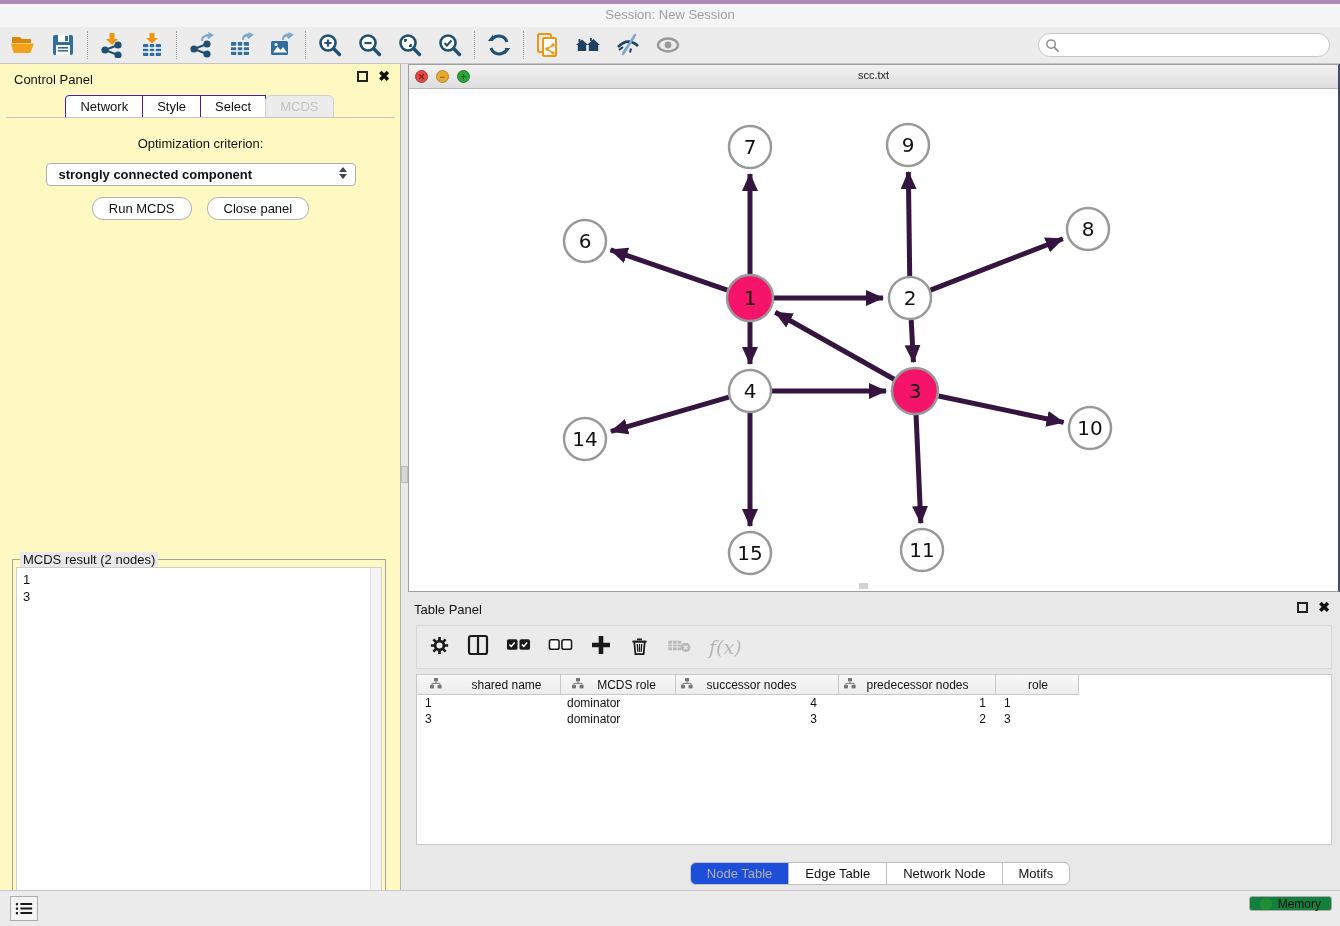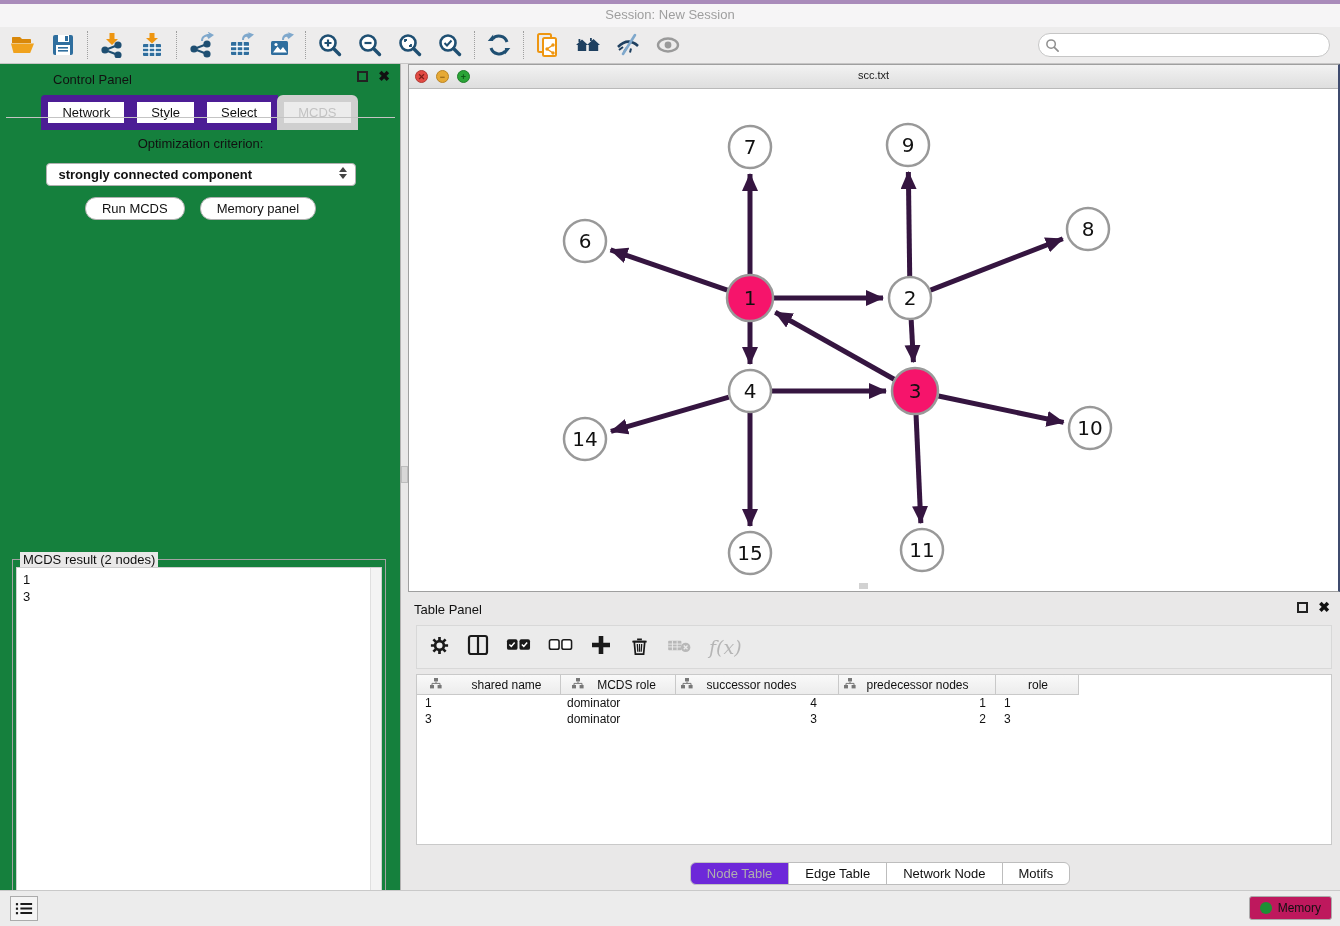--- a/index.html
+++ b/index.html
@@ -16,29 +16,29 @@
   .tb-sep { width:1px; height:28px; border-left:1px dotted #9f9f9f; margin:0 11px; }
   .tbi { width:26px; height:26px; display:inline-block; cursor:pointer; }
   .search-wrap { position:absolute; right:10px; top:6px; width:292px; height:24px; background:#fff; border:1px solid #c6c6c6; border-radius:12px; display:flex; align-items:center; padding-left:6px; }
   .search-wrap svg { flex:0 0 auto; }
   .search-wrap input { border:none; outline:none; flex:1; height:18px; font-size:13px; background:transparent; margin-left:4px; }
 
   
   .workspace { position:absolute; left:0; top:64px; width:1340px; height:826px; background:#e9e8e8; }
 
   
-  .control-panel { position:absolute; left:0; top:0; width:401px; height:826px; background:#15803d; border-right:1px solid #b3b2b2;padding-left:39px; }
+  .control-panel { position:absolute; left:0; top:0; width:401px; height:826px; background:#fef9c3; border-right:1px solid #b3b2b2; }
   .cp-header { position:relative; height:30px; }
   .cp-title { position:absolute; left:14px; top:8px; font-size:13px; color:#111; }
   .panel-btns { position:absolute; right:10px; top:7px; display:flex; gap:10px; align-items:center; }
   .float-btn { width:11px; height:11px; border:2px solid #222; display:inline-block; cursor:pointer; }
   .close-btn { font-size:14px; font-weight:bold; color:#111; line-height:11px; cursor:pointer; }
   .cp-tabs { position:absolute; left:0; top:31px; width:100%; text-align:center; }
   .cp-tabs-inner { display:inline-flex; }
-  .tab { border:7px solid #4c1d95; background:#fff; color:#111; font-size:13px; padding:3px 14px; margin-left:-1px; cursor:pointer; }
+  .tab { border:1px solid #4c1d95; background:#fff; color:#111; font-size:13px; padding:3px 14px; margin-left:-1px; cursor:pointer; }
   .tab.first { border-radius:4px 0 0 0; }
   .tab.sel { background:#ececec; color:#c3c3c3; border-radius:6px 6px 0 0; border-color:#cfcfcf; }
   .cp-body { position:absolute; left:6px; top:53px; width:389px; height:766px; border-top:1px solid #c4c4c4; }
   .opt-label { margin-top:18px; text-align:center; font-size:13px; color:#111; }
   .dropdown { position:relative; margin:12px auto 0 auto; width:310px; height:23px; background:#fff; border:1px solid #b0b0b0; border-radius:4px; font-size:13px; color:#111; line-height:21px; padding-left:12px; cursor:pointer;font-weight:bold; }
   .dd-stepper { position:absolute; right:8px; top:3px; display:flex; flex-direction:column; gap:2px; }
   .dd-up { width:0; height:0; border-left:4px solid transparent; border-right:4px solid transparent; border-bottom:5px solid #444; }
   .dd-down { width:0; height:0; border-left:4px solid transparent; border-right:4px solid transparent; border-top:5px solid #444; }
   .cp-buttons { margin-top:11px; text-align:center; display:flex; justify-content:center; gap:15px; }
   .btn { background:#fff; border:1px solid #b0b0b0; border-radius:11px; font-size:13px; color:#111; padding:3px 16px; cursor:pointer; font-family:"Liberation Sans",sans-serif; }
@@ -79,26 +79,26 @@
   .c0 { width:144px; padding-left:8px;gap:17px; }
   .c1 { width:115px; padding-left:6px; }
   .c2 { width:163px; text-align:right; padding-right:22px; }
   .c3 { width:157px; text-align:right; padding-right:10px; }
   .c4 { width:83px; padding-left:8px; }
   .tp-tabs { position:absolute; left:0; top:267px; width:100%; text-align:center; }
   .tp-tabs-inner { display:inline-flex; }
   .ttab { border:1px solid #bdbdbd; background:#fff; color:#111; font-size:13px; padding:3px 16px; margin-left:-1px; cursor:pointer; }
   .ttab.first { border-radius:6px 0 0 6px; }
   .ttab.last { border-radius:0 6px 6px 0; }
-  .ttab.sel { background:#6d28d9; color:#b0afaf; border-color:#c2c2c2;margin-left:12px; }
+  .ttab.sel { background:#1d4ed8; color:#b0afaf; border-color:#c2c2c2;margin-left:12px; }
 
   
   .status-bar { position:absolute; left:0; top:890px; width:1340px; height:36px; background:#ececec; border-top:1px solid #c9c9c9; }
   .list-btn { position:absolute; left:10px; top:5px; width:28px; height:25px; background:#f4f4f4; border:1px solid #ababab; display:flex; align-items:center; justify-content:center; cursor:pointer; }
-  .memory-btn { position:absolute; right:8px; top:5px; height:24px; background:#be185d; border:1px solid #ababab; border-radius:3px; display:flex; align-items:center; gap:6px; padding:0 10px; font-size:12px; color:#111; cursor:pointer; }
+  .memory-btn { position:absolute; right:8px; top:5px; height:15px; background:#15803d; border:1px solid #ababab; border-radius:3px; display:flex; align-items:center; gap:6px; padding:0 10px; font-size:12px; color:#111; cursor:pointer; }
   .mem-dot { width:12px; height:12px; border-radius:50%; background:#1d8f35; }
 </style>
 </head>
 <body>
 
 <div class="app">
 
   <div class="titlebar">
     <div class="title">Session: New Session</div>
   </div>
@@ -292,21 +292,21 @@
         <div class="opt-label">Optimization criterion:</div>
         <div class="dropdown">
           <span>strongly connected component</span>
           <span class="dd-stepper">
               <span class="dd-up"></span>
               <span class="dd-down"></span>
             </span>
         </div>
         <div class="cp-buttons">
           <button class="btn">Run MCDS</button>
-          <button class="btn">Memory panel</button>
+          <button class="btn">Close panel</button>
         </div>
         <div class="result-box">
           <span class="result-legend">MCDS result (2 nodes)</span>
           <div class="result-inner">
             <div class="result-line">1</div>
             <div class="result-line">3</div>
             <div class="result-scroll"></div>
           </div>
         </div>
       </div>

